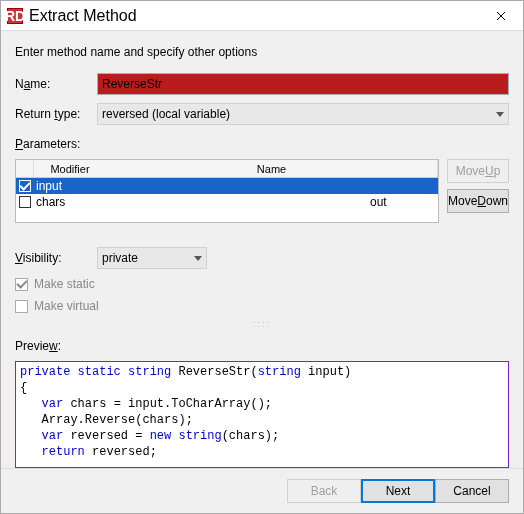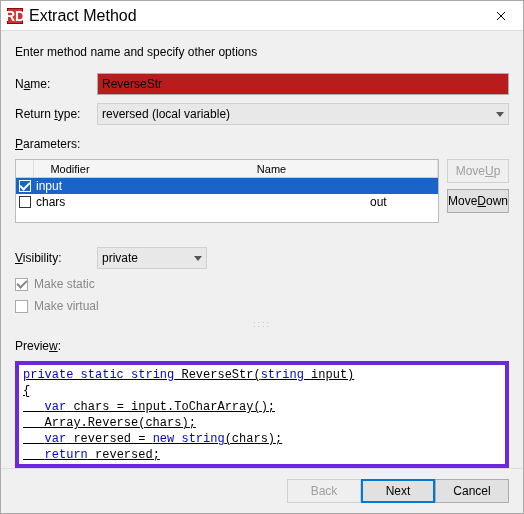--- a/index.html
+++ b/index.html
@@ -39,21 +39,21 @@
   .grid-row.sel .cb.checked::after { border-color:#fff; }
   .movebtns { width:62px; display:flex; flex-direction:column; gap:6px; }
   .btn { height:24px; border:1px solid #adadad; background:#e1e1e1; font:inherit; text-align:center; display:flex; align-items:center; justify-content:center; padding:0 10px; cursor:default; }
   .btn.disabled { color:#a0a0a0; border-color:#d0d0d0; background:#efefef; }
   .btn.primary { border:1px solid #0078d7; outline:1px solid #0078d7; outline-offset:-2px; }
   .check-line { display:flex; align-items:center; gap:6px; color:#888; }
   .check-line .cb2 { width:13px; height:13px; border:1px solid #aaa; background:#fff; display:flex; align-items:center; justify-content:center; }
   .check-line .cb2.checked::after { content:""; width:8px; height:4px; border-left:2px solid #888; border-bottom:2px solid #888; transform:rotate(-45deg); margin-top:-2px; }
   .grip { text-align:center; color:#bbb; font-size:9px; letter-spacing:2px; line-height:6px; height:8px; }
   .preview-label { margin-top:2px; }
-  .preview { flex:1; border:4px solid #6d28d9; background:#fff; font-family:Consolas,"Courier New",monospace; font-size:12px; padding:2px 4px; white-space:pre; overflow:hidden; line-height:16px; min-height:80px;text-decoration:underline; }
+  .preview { flex:1; border:1px solid #6d28d9; background:#fff; font-family:Consolas,"Courier New",monospace; font-size:12px; padding:2px 4px; white-space:pre; overflow:hidden; line-height:16px; min-height:80px; }
   .kw { color:#0000d0; }
   .footer { border-top:1px solid #ddd; padding:10px 14px; display:flex; justify-content:flex-end; gap:0; }
   .footer .btn { width:74px; }
 </style>
 </head>
 <body>
 
 <div class="window">
   <div class="titlebar">
     <div class="appicon">RD</div>

